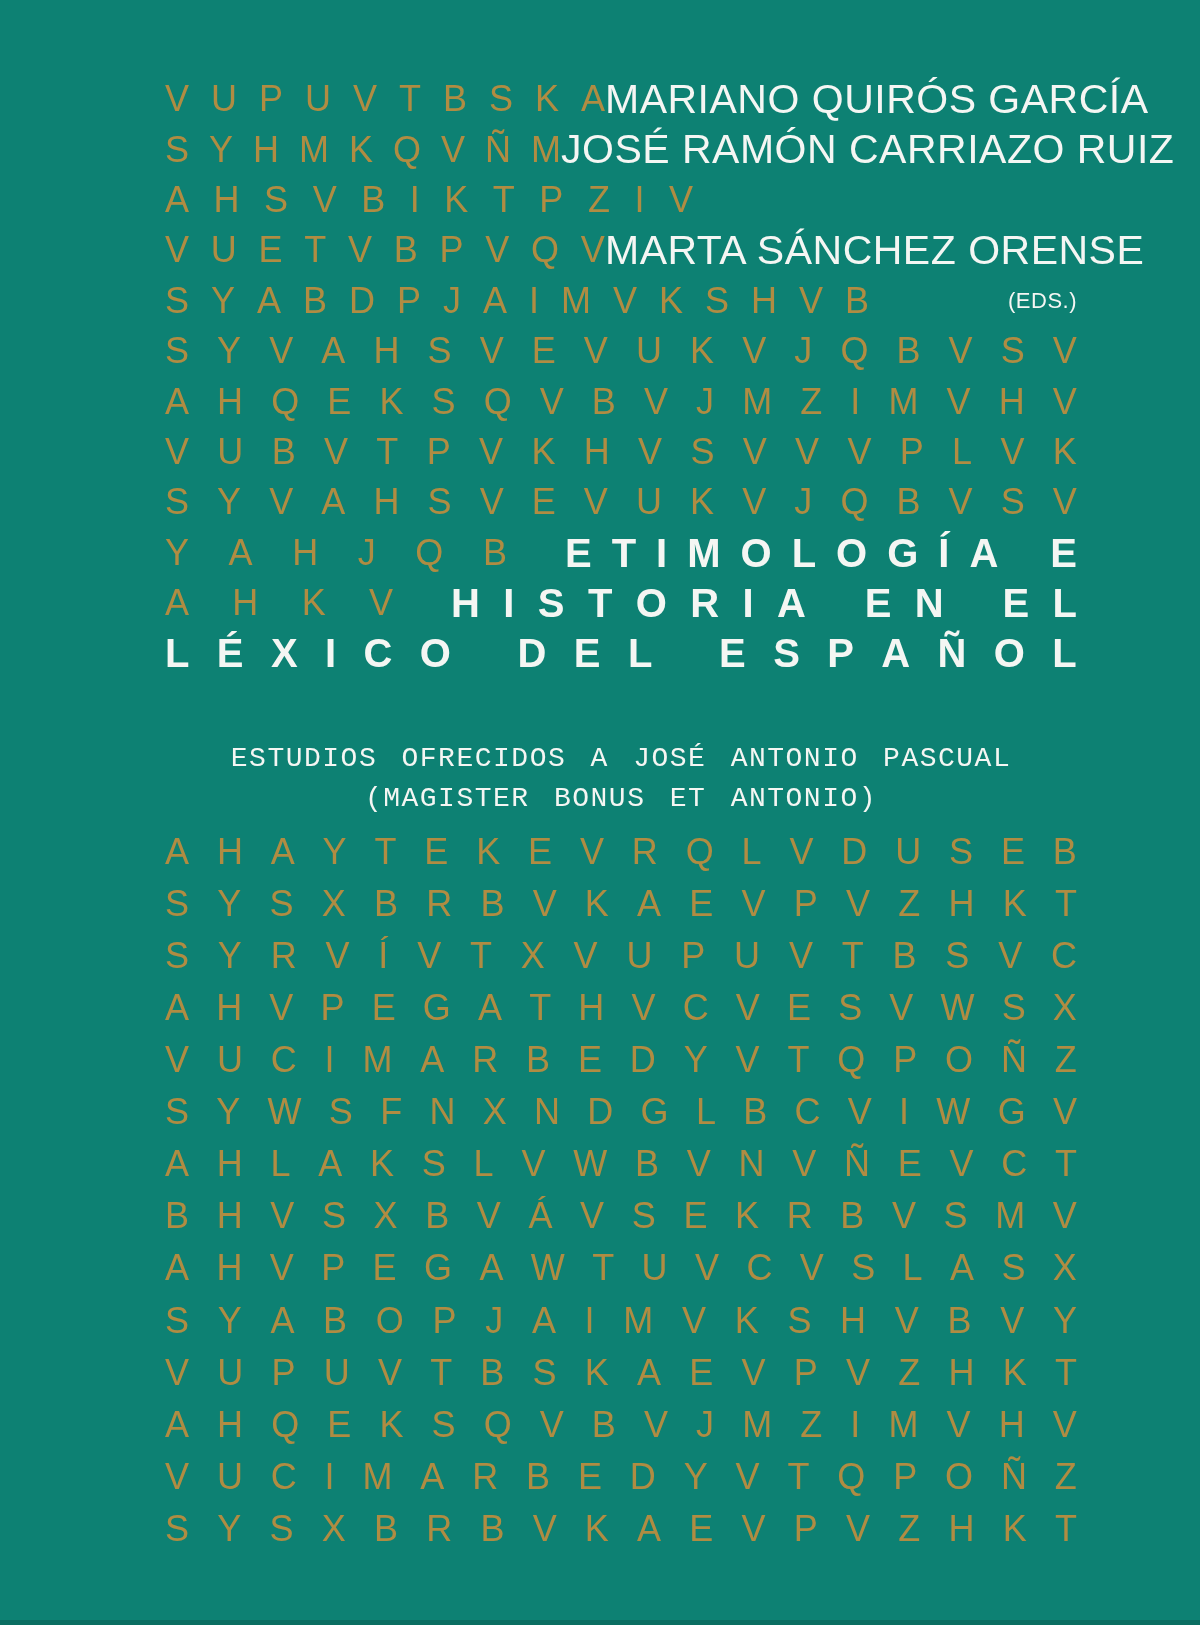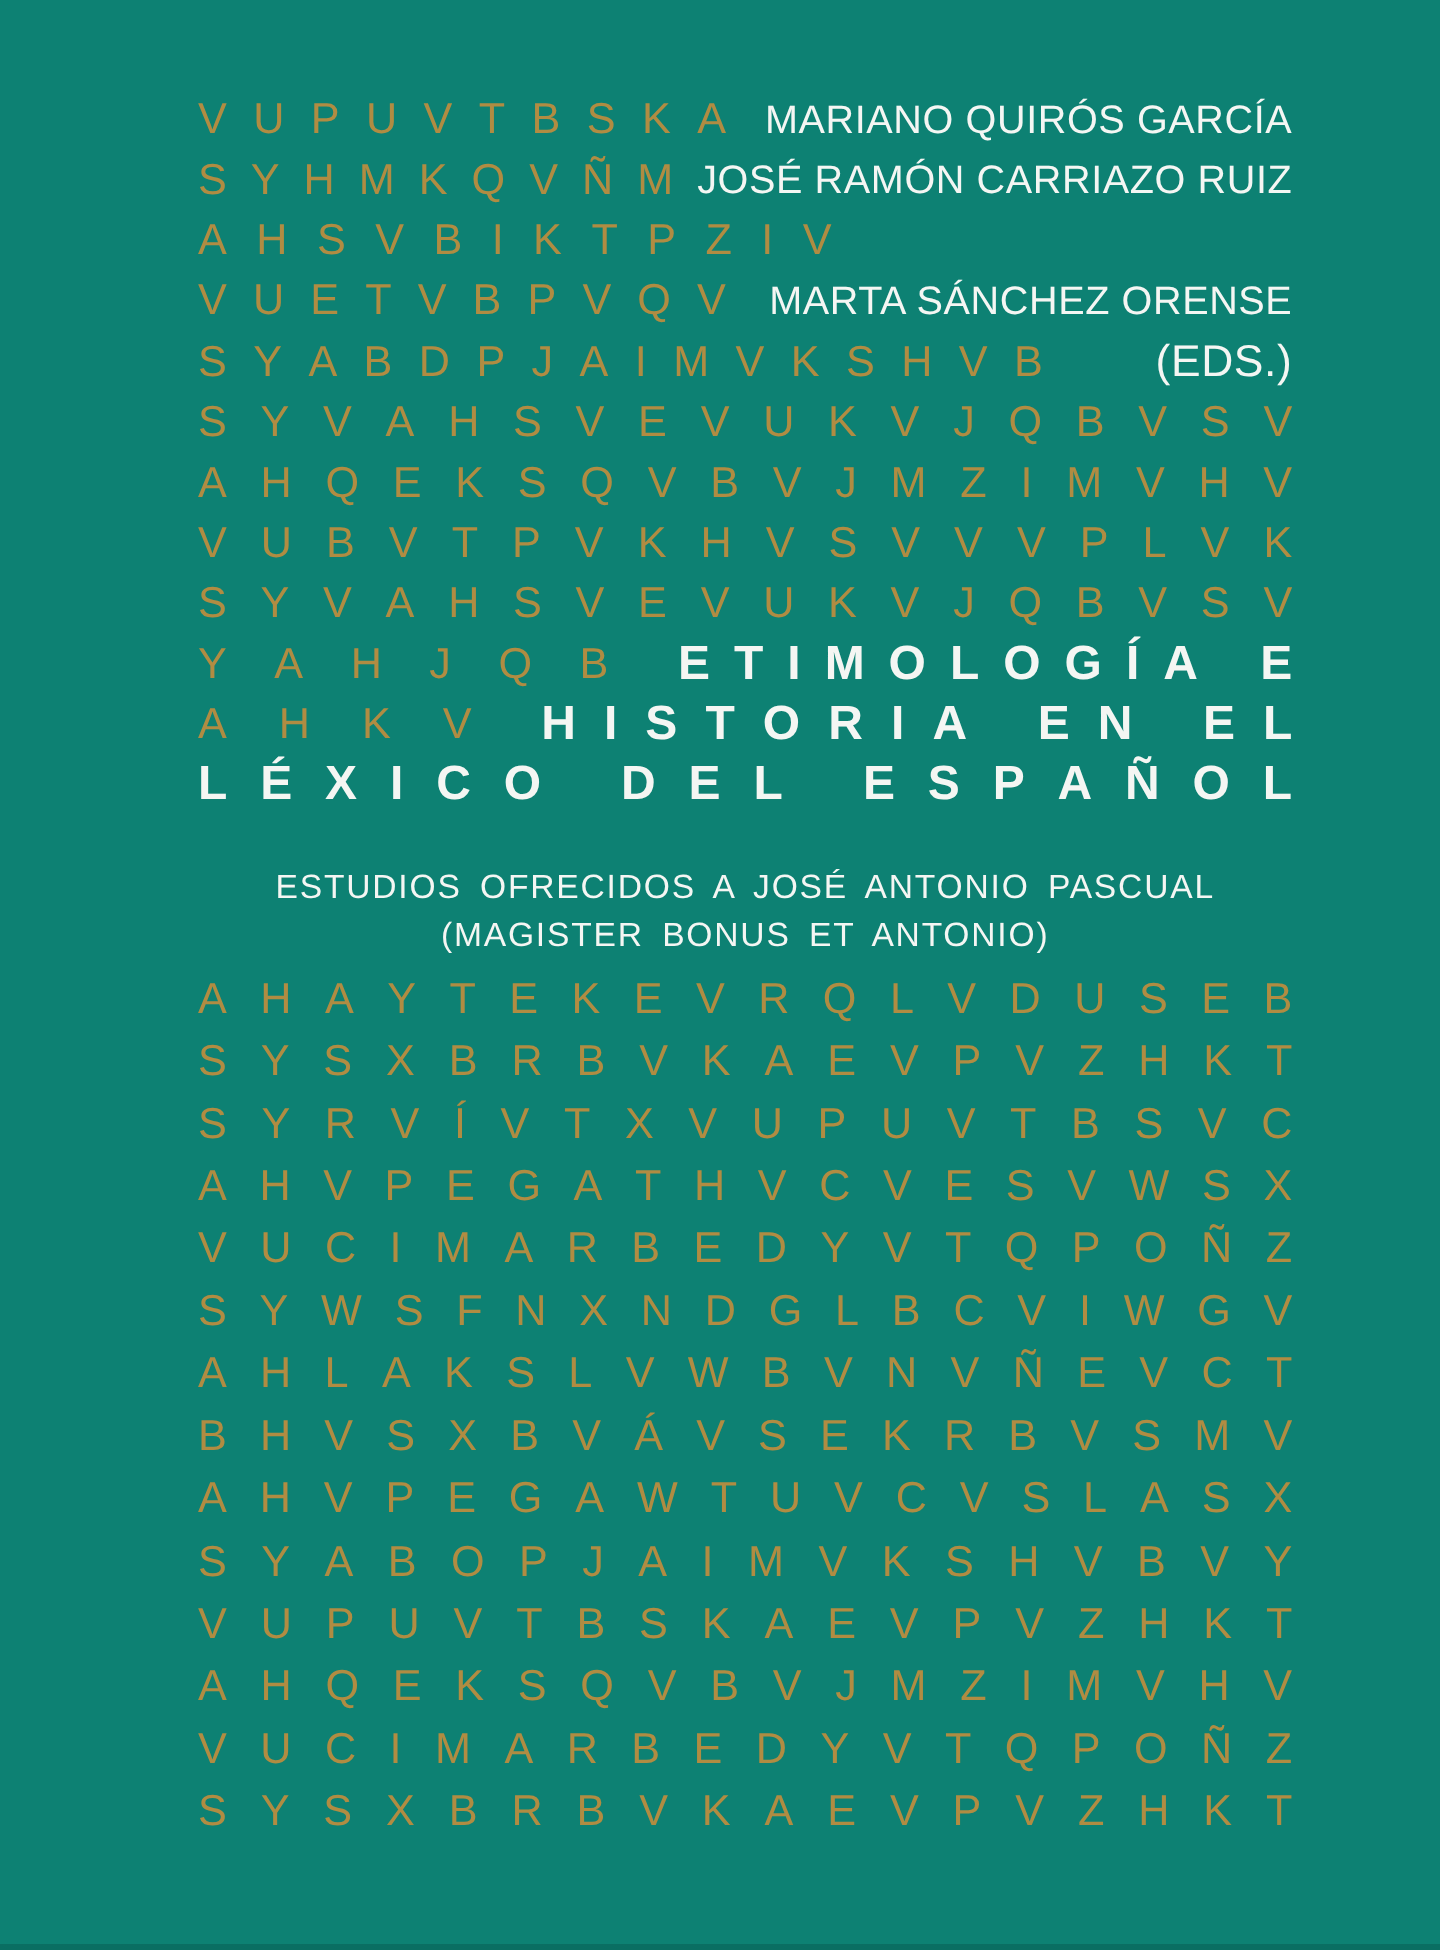--- a/index.html
+++ b/index.html
@@ -28,49 +28,50 @@
     line-height:1;
   }
   .letters-group{
     display:flex;
     justify-content:space-between;
     align-items:center;
     flex:0 0 auto;
   }
   .author{
     color:var(--white,#f4f6f3);
-    font-size:33px;
+    font-size:41px;
     letter-spacing:0.5px;
     white-space:nowrap;
     line-height:1;
   }
   .eds{
     color:var(--white,#f4f6f3);
-    font-size:37px;
+    font-size:22px;
     letter-spacing:0.5px;
     white-space:nowrap;
     line-height:1;
     text-align:center;
   }
   .title-group{
     flex:1 1 auto;
     display:flex;
     justify-content:space-between;
     align-items:center;
     color:var(--white,#f4f6f3);
     font-weight:bold;
     font-size:40px;
     line-height:1;
   }
   .title-group.with-letters{margin-left:58px;}
   .title-char{line-height:1;}
   .word-gap{display:inline-block;width:12px;height:1px;}
   .subtitle{
-    margin-top:40px;
+    margin-top:60px;
     text-align:center;
+    font-family:Liberation Mono, monospace;
   }
   .subtitle-line{
     color:var(--white,#f4f6f3);
     font-size:28px;
     letter-spacing:1.5px;
     word-spacing:6px;
     line-height:40px;
     white-space:nowrap;
   }
   #rows-bottom{margin-top:7px;}

